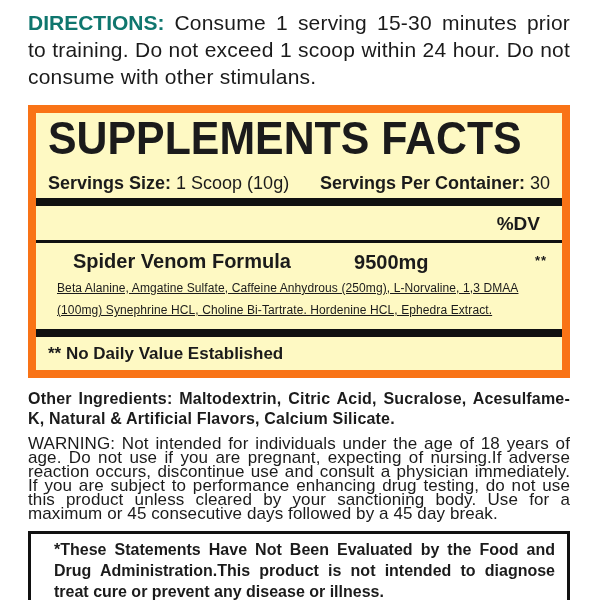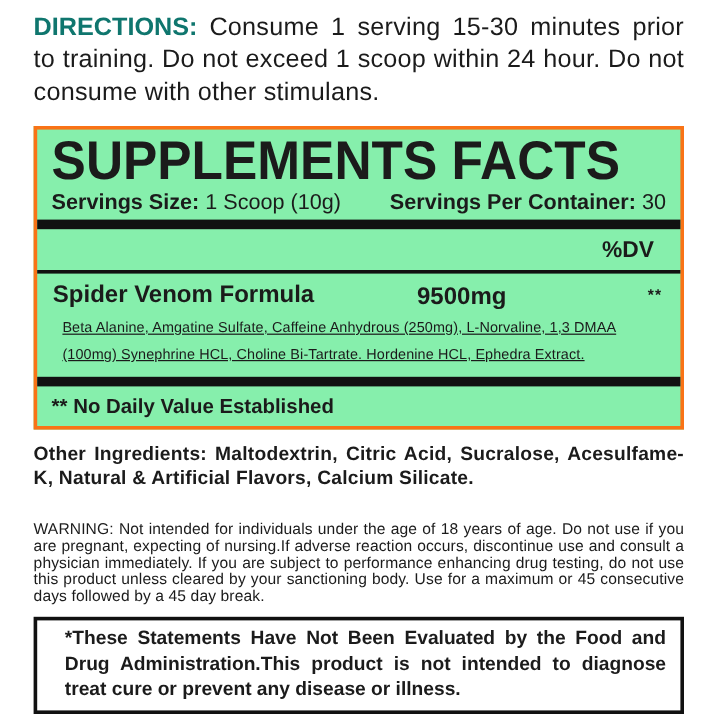--- a/index.html
+++ b/index.html
@@ -31,42 +31,42 @@
     font-weight: bold;
     padding-right: 10px;
   }
   .directions .dir-text {
     font-weight: normal;
     letter-spacing: 0.2px;
   }
 
   
   .facts-box {
-    border: 3px solid #f97316;
-    background: #86efac;
+    border: 8px solid #f97316;
+    background: #fef9c3;
   }
   .facts-head {
     padding: 5px 12px 4px 12px;
   }
   .facts-title {
     font-size: 42px;
     line-height: 42px;
     font-weight: bold;
     letter-spacing: 0px;
     margin: 0;
     white-space: nowrap;
     transform: scale(1.02, 1.08);
     transform-origin: left center;
   }
   .servings-row {
     display: flex;
     justify-content: space-between;
     font-size: 18px;
     line-height: 22px;
-    margin-top: 2px;
+    margin-top: 12px;
     white-space: nowrap;
   }
   .servings-row .lbl { font-weight: bold; }
   .servings-row .val { font-weight: normal; }
 
   .thick-bar {
     height: 8px;
     background: #111111;
   }
 
@@ -94,20 +94,21 @@
   .formula-section {
     padding: 6px 0 8px 0;
   }
   .formula-row {
     position: relative;
     height: 25px;
     font-size: 20px;
     line-height: 25px;
     font-weight: bold;
     margin-bottom: 3px;
+    margin-left: 24px;
   }
   .formula-name { padding-left: 13px; }
   .formula-amount {
     position: absolute;
     left: 66%;
     transform: translateX(-50%);
     top: 1px;
     white-space: nowrap;
   }
   .formula-dv {
@@ -139,22 +140,22 @@
     margin: 11px 0 0 0;
     font-size: 16px;
     line-height: 20px;
     font-weight: bold;
     text-align: justify;
     letter-spacing: 0.2px;
   }
 
   
   .warning {
-    margin: 25px 0 0 0;
-    font-size: 13px;
+    margin: 8px 0 0 0;
+    font-size: 17px;
     line-height: 14px;
     text-align: justify;
     letter-spacing: 0.1px;
   }
 
   
   .disclaimer-box {
     margin-top: 10px;
     border: 3px solid #111111;
     padding: 5px 12px 7px 23px;

